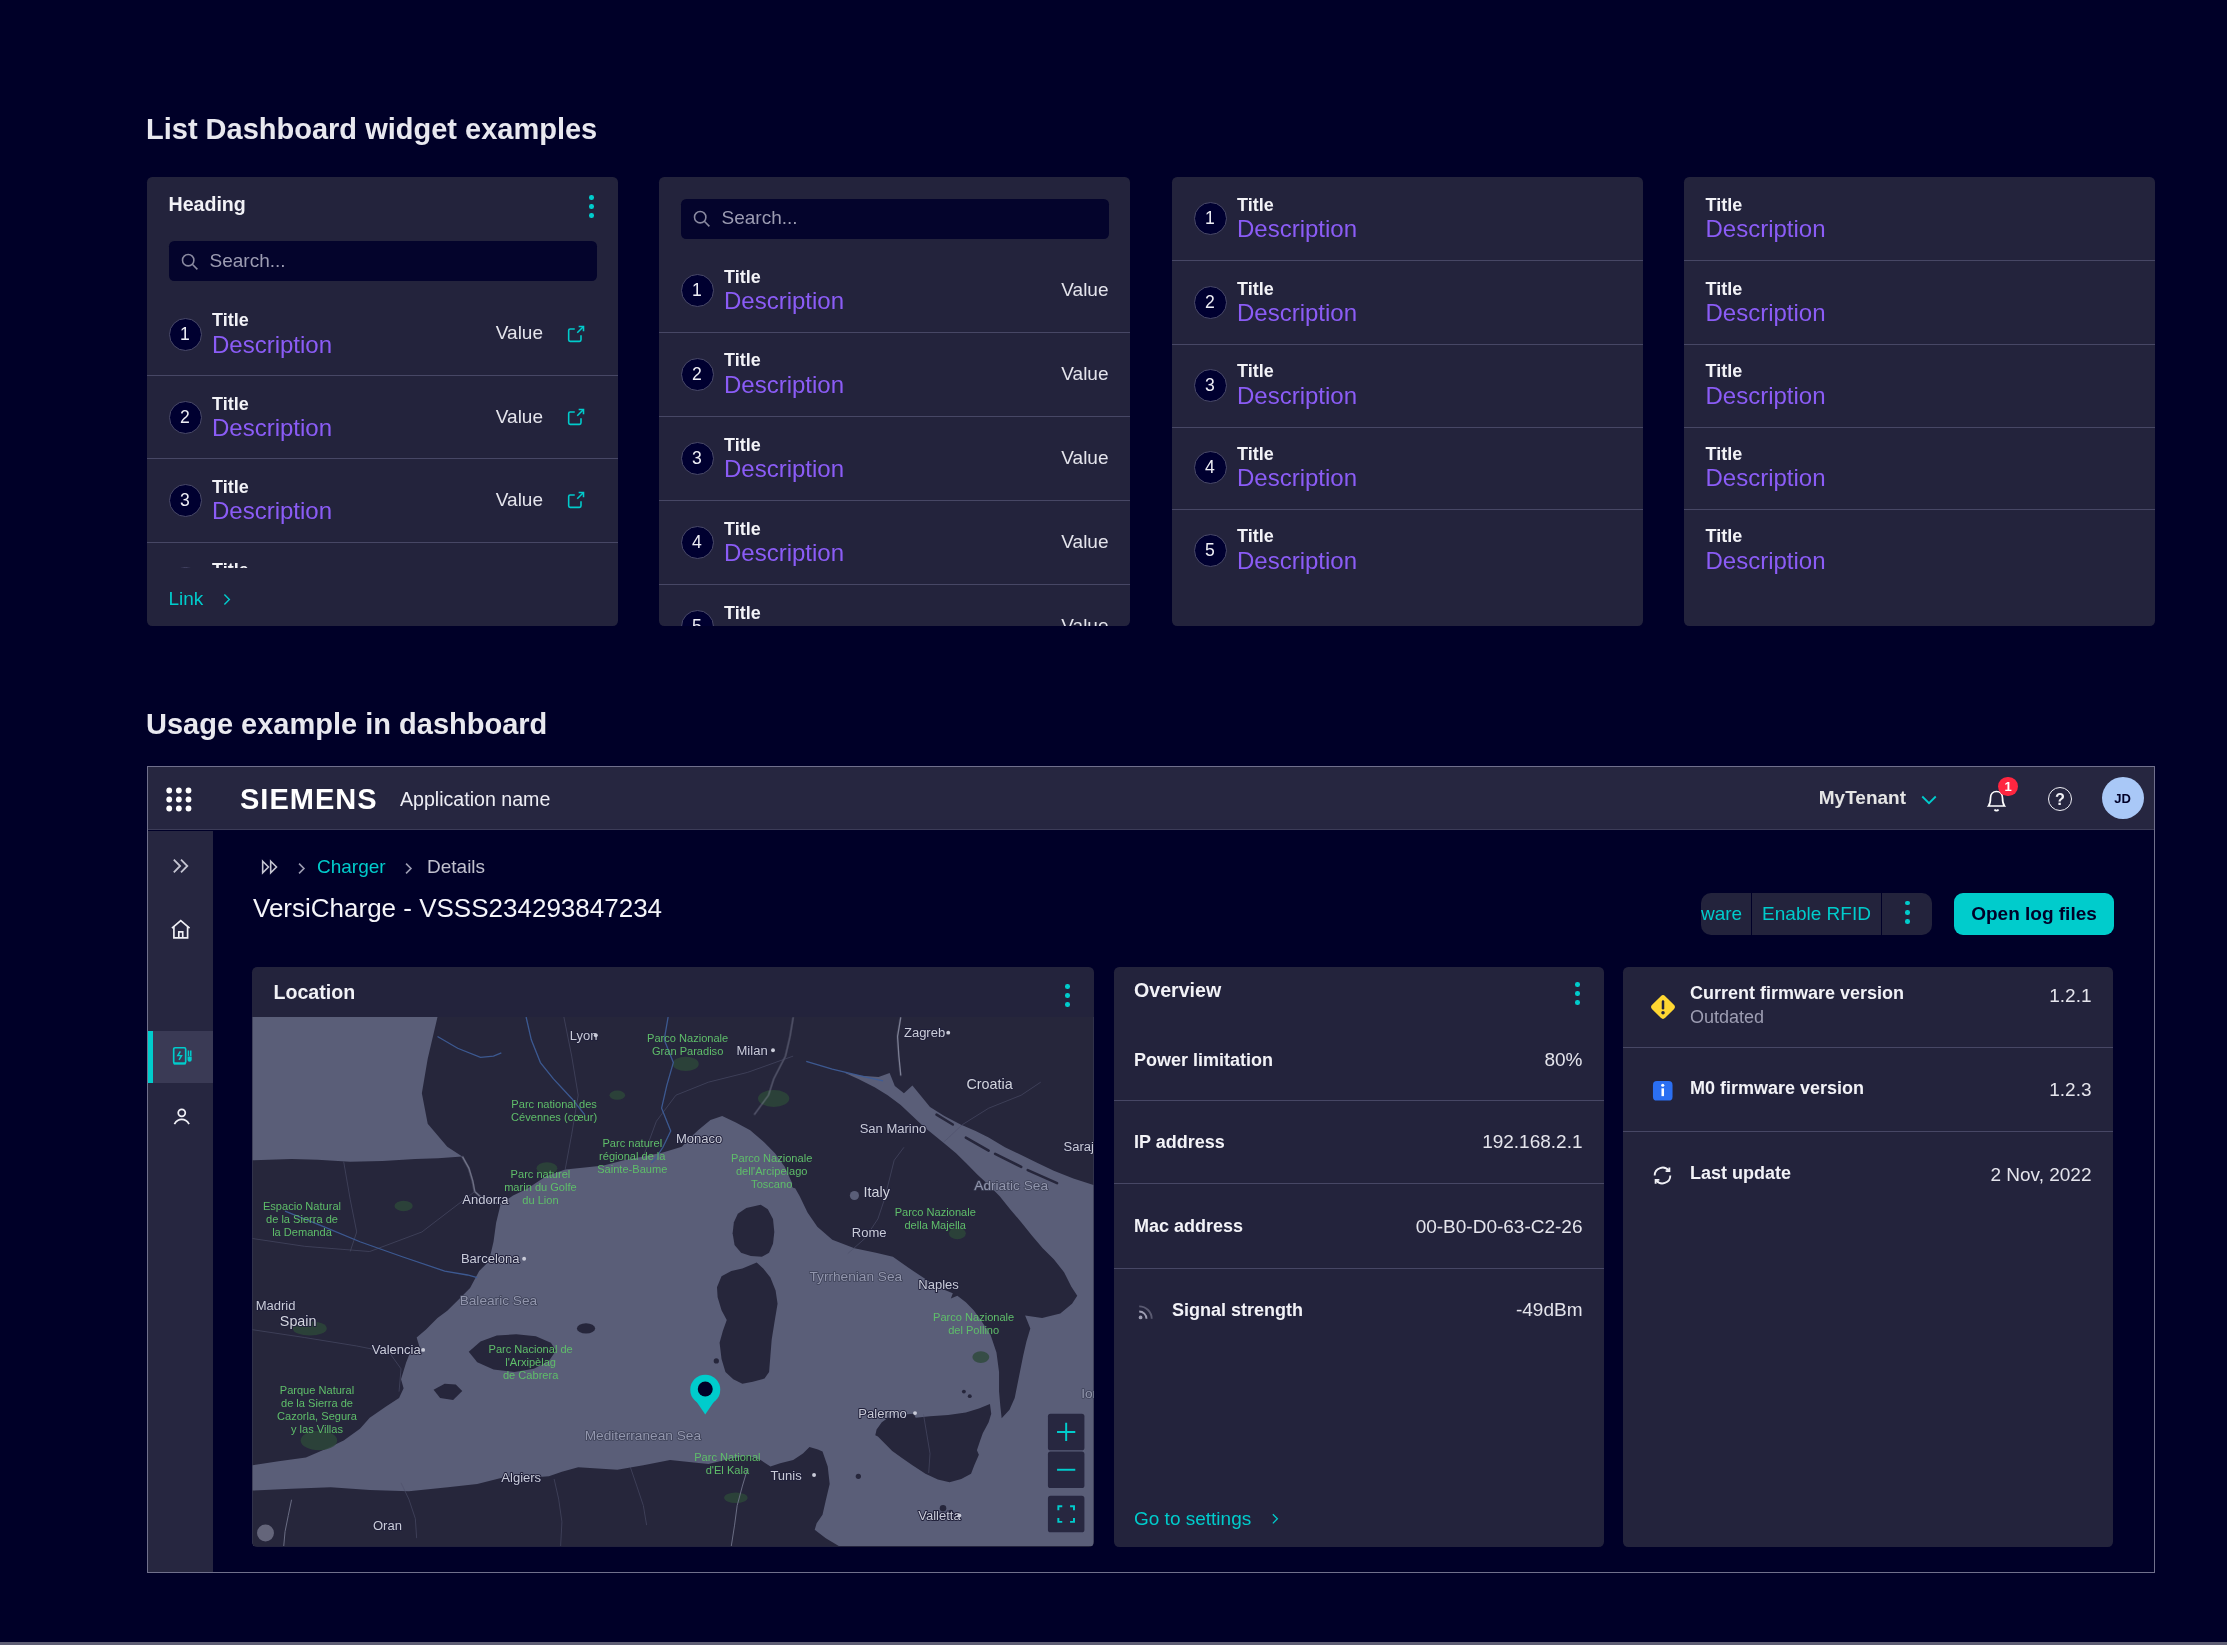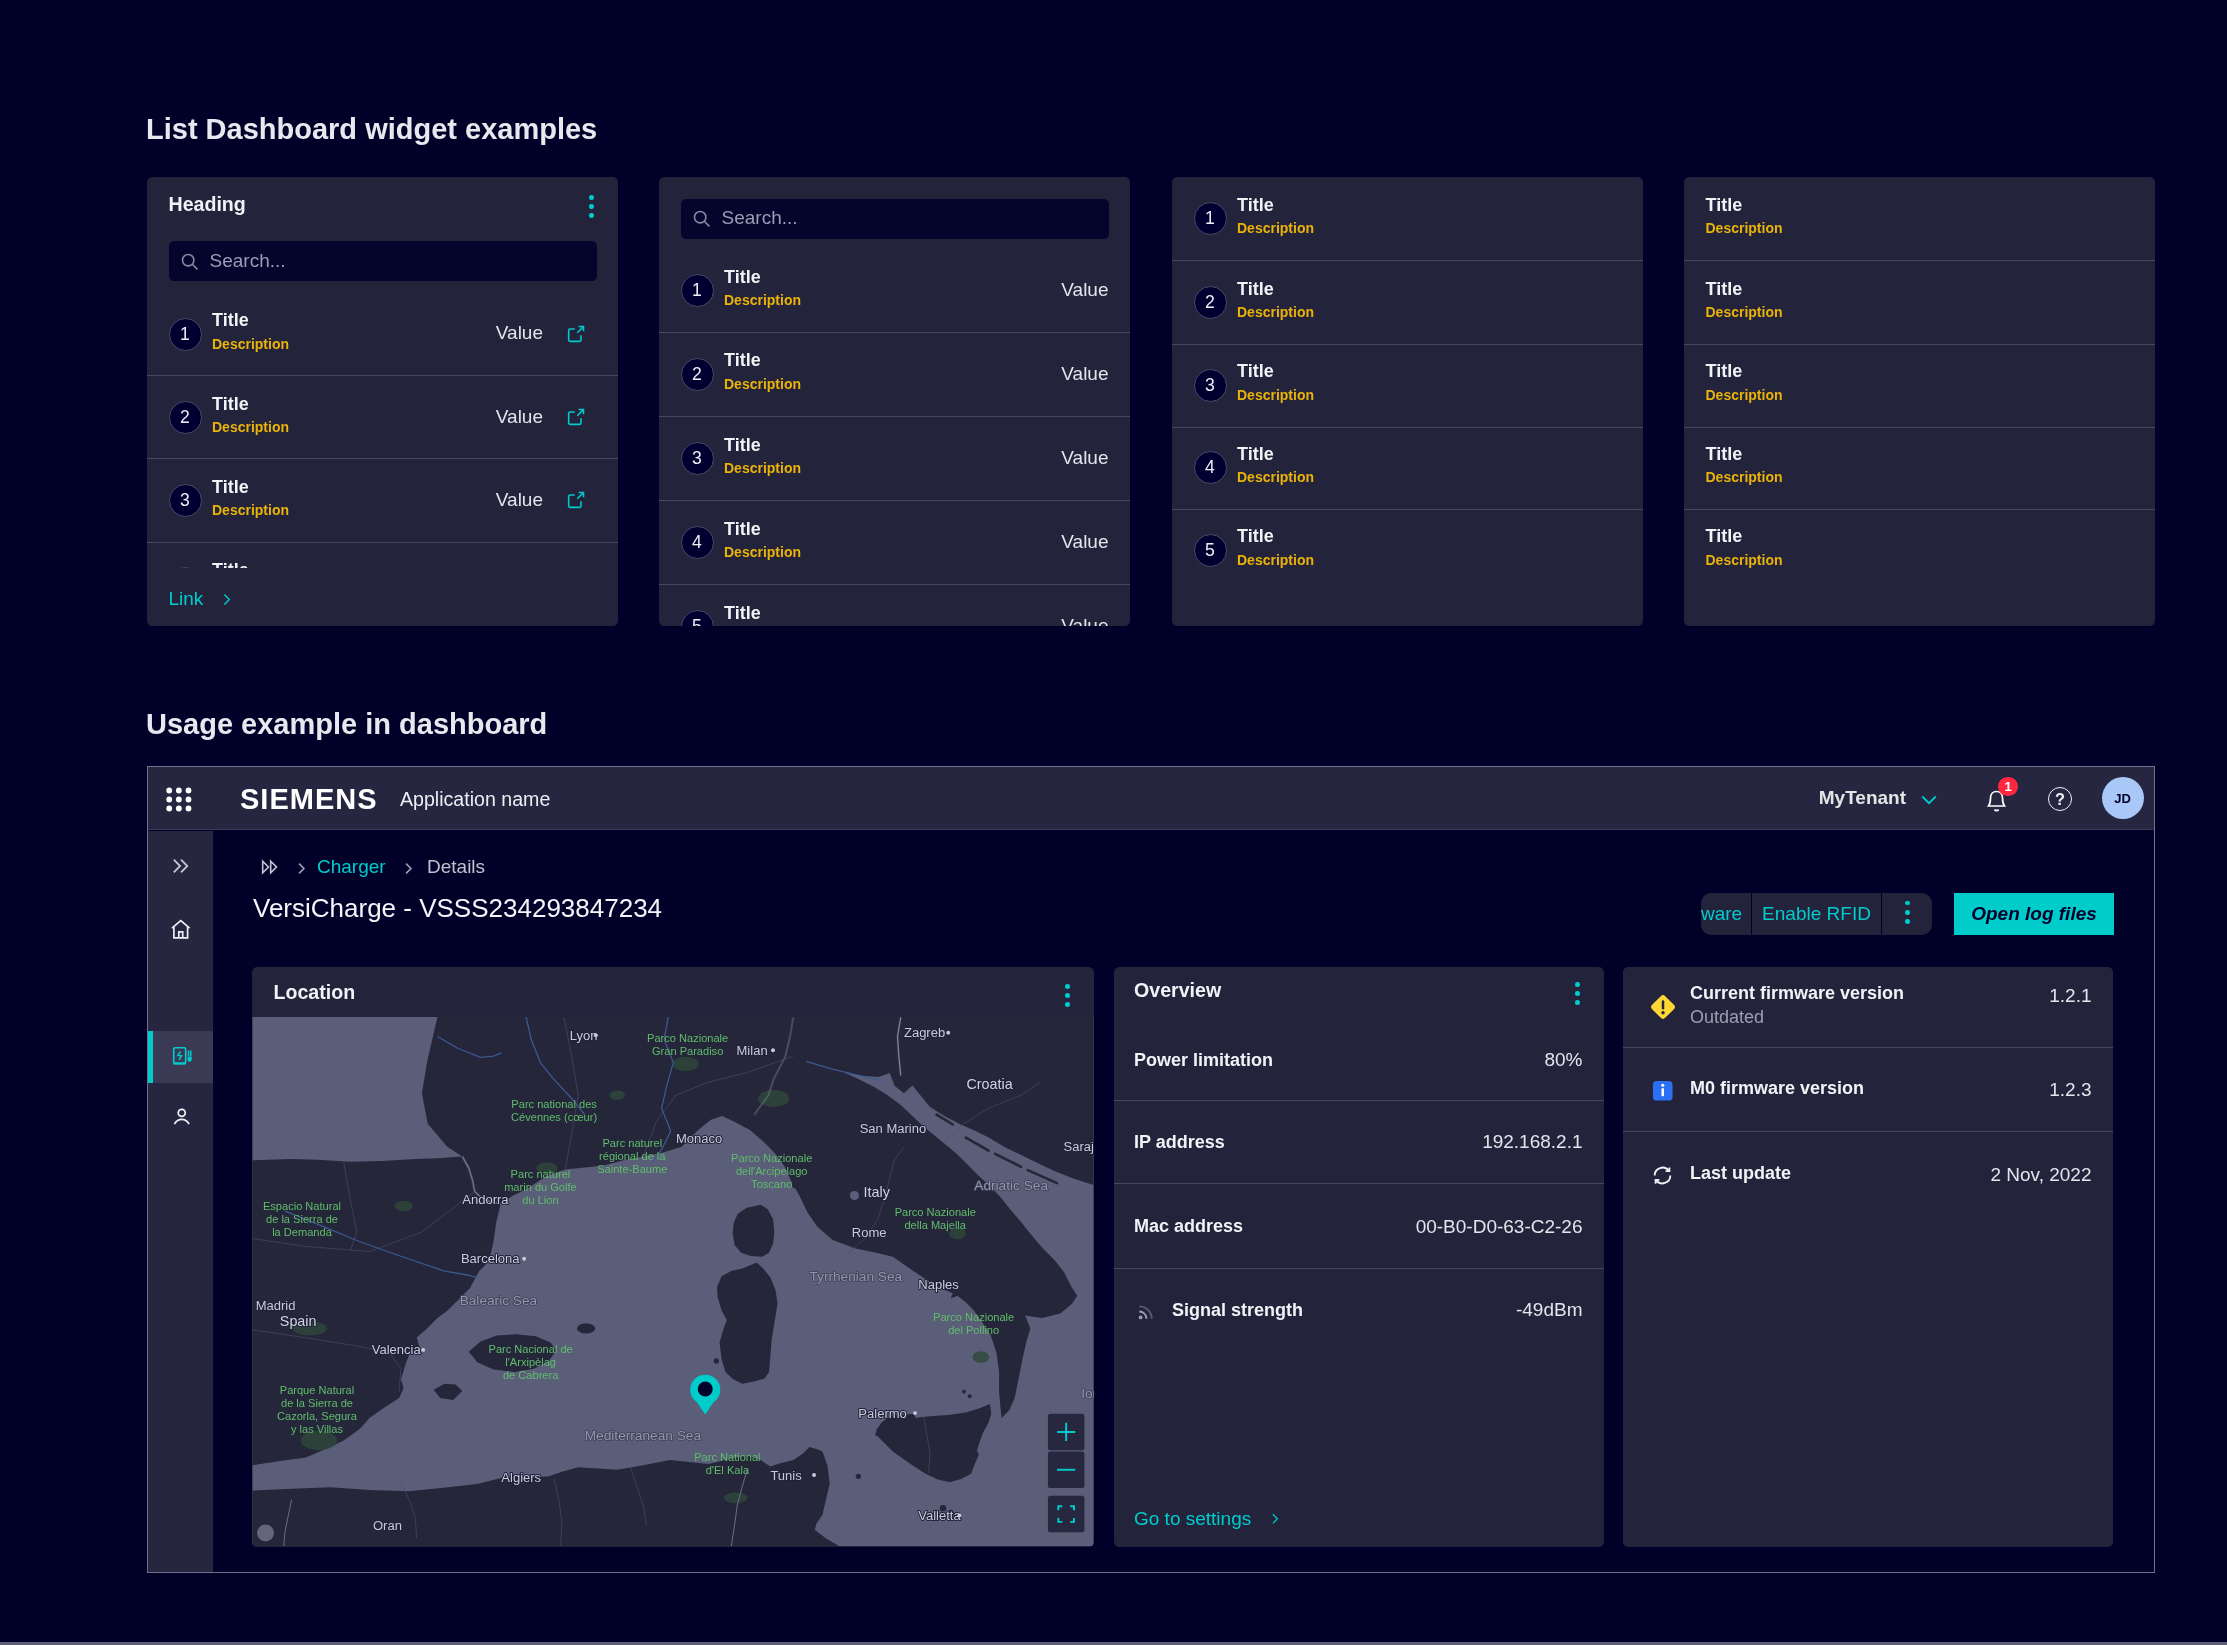--- a/index.html
+++ b/index.html
@@ -7,21 +7,21 @@
   .abs { position:absolute; }
   h1.sec { position:absolute; left:146px; top:113px; font-size:29px; font-weight:bold; color:#E8E8EF; }
   h2.sec { position:absolute; left:146px; top:708px; font-size:29px; font-weight:bold; color:#E8E8EF; }
 
   .wcard { position:absolute; top:177px; width:471px; height:449px; background:#23233C; border-radius:5.2px; overflow:hidden; }
   .divider { position:absolute; left:0; right:0; height:1.3px; background:#474765; }
   .num { position:absolute; left:21.5px; width:33px; height:33px; border-radius:50%;
          background:#000030; border:1.3px solid #4A4A68; color:#EDEDF4;
          font-size:17.6px; display:flex; align-items:center; justify-content:center; }
   .ttl { position:absolute; left:65px; font-size:18px; font-weight:bold; color:#F2F2F7; }
-  .dsc { position:absolute; left:65px; font-size:14px; color:#eab308;font-weight:bold; }
+  .dsc { position:absolute; left:65px; font-size:24px; color:#8b5cf6; }
   .val { position:absolute; font-size:19px; color:#E4E4EC; }
   .searchbox { position:absolute; left:21.5px; width:428px; height:40px; background:#04042C; border-radius:5.2px; }
   .searchbox svg { position:absolute; left:10.4px; top:9.8px; }
   .searchbox span { position:absolute; left:41px; top:8.5px; font-size:19px; color:#9C9CB2; }
   .kebab { position:absolute; width:4.6px; }
   .kebab i { display:block; width:4.6px; height:4.6px; border-radius:50%; background:#00CCCC; margin-bottom:4.6px; }
   .cardhead { position:absolute; left:21.5px; top:15.6px; font-size:19.6px; font-weight:bold; color:#F2F2F7; }
 </style>
 </head>
 <body>
@@ -245,21 +245,21 @@
     <div class="abs" style="left:0; top:0; width:50px; height:42px; background:#23233C; color:#00CCCC; font-size:19px; display:flex; align-items:center;">ware</div>
     <div class="abs" style="left:51px; top:0; width:129px; height:42px; background:#23233C; color:#00CCCC; font-size:19px; display:flex; align-items:center; justify-content:center;">Enable RFID</div>
     <div class="abs" style="left:181px; top:0; width:51px; height:42px; background:#23233C;">
       <div class="kebab" style="left:23px; top:7.8px;">
           <i></i>
           <i></i>
           <i></i>
         </div>
     </div>
   </div>
-  <div class="abs" style="left:1806px; top:126px; width:160px; height:42px; background:#00CCCC; border-radius:0; color:#000028; font-size:19px; font-weight:bold; display:flex; align-items:center; justify-content:center;font-style:italic;">Open log files</div>
+  <div class="abs" style="left:1806px; top:126px; width:160px; height:42px; background:#00CCCC; border-radius:9px; color:#000028; font-size:19px; font-weight:bold; display:flex; align-items:center; justify-content:center;">Open log files</div>
 
   <div class="abs" style="left:104px; top:200px; width:842px; height:580px; background:#23233C; border-radius:5.2px; overflow:hidden;">
     <div class="cardhead" style="top:14.3px;">Location</div>
     <div class="kebab" style="right:24px; top:17px;">
         <i></i>
         <i></i>
         <i></i>
       </div>
     <div class="abs" id="mapbox" style="left:0; top:50px; width:842px; height:529px;">
 <svg width="842" height="529" viewBox="0 0 1291 812" style="display:block;">

